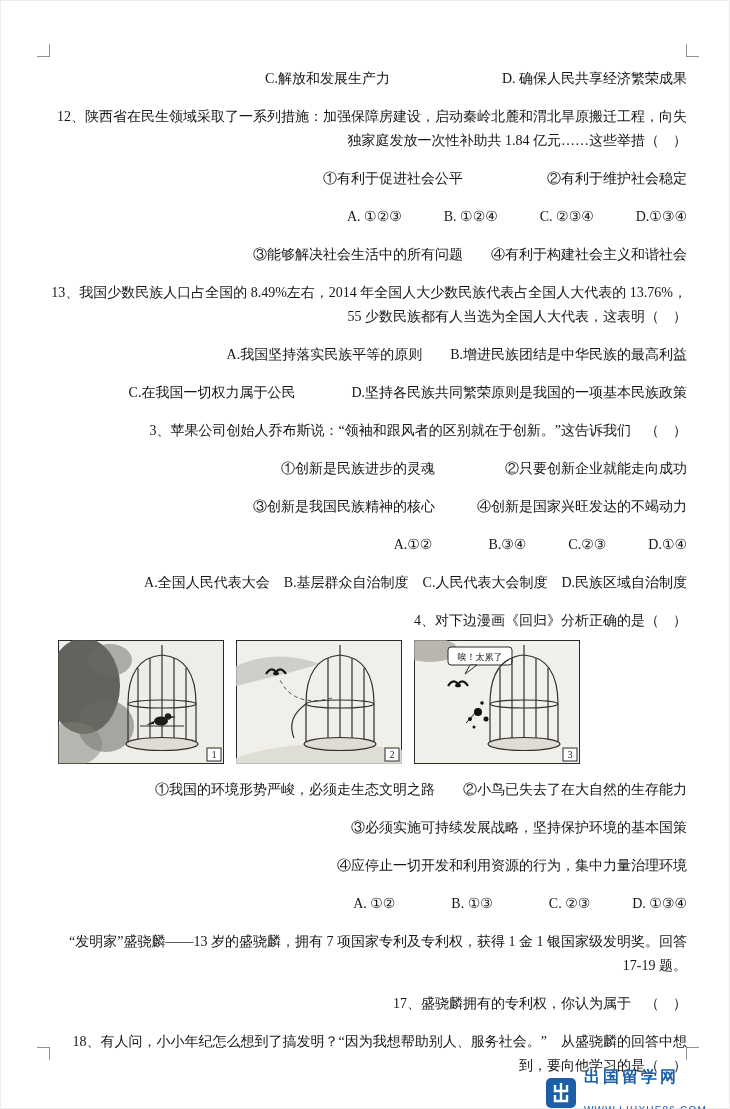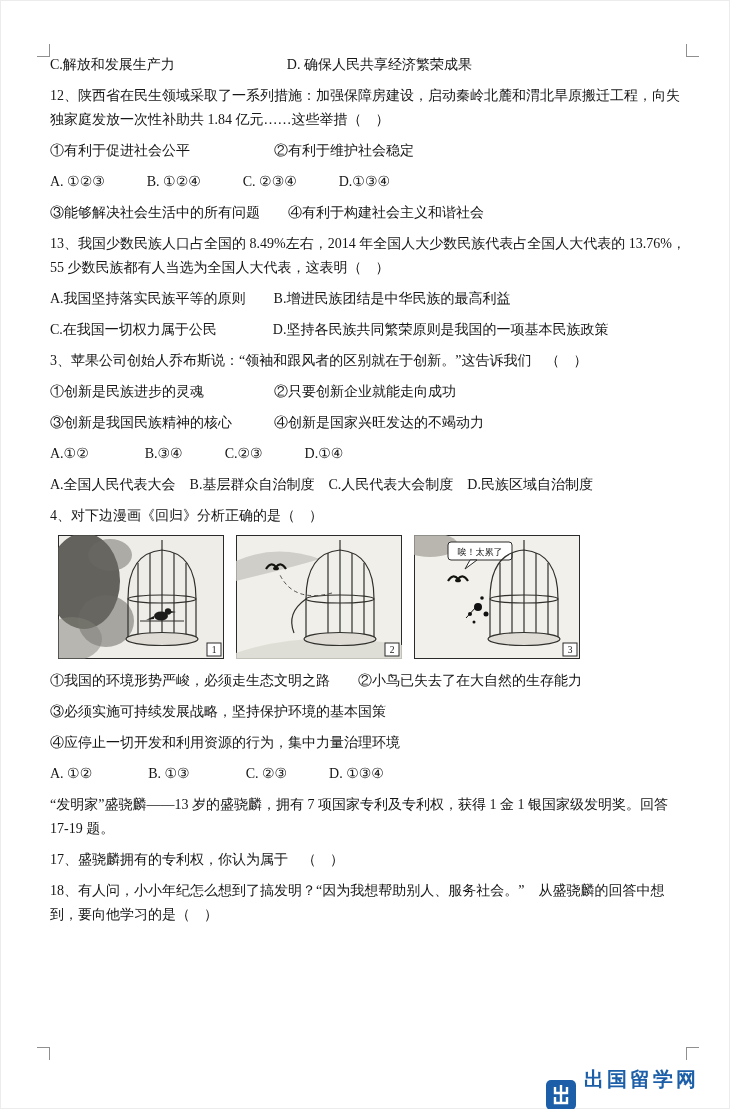--- a/index.html
+++ b/index.html
@@ -13,32 +13,32 @@
   .mark{position:absolute;width:13px;height:13px;box-sizing:border-box;}
   .mark.tl{left:36px;top:43px;border-right:1px solid #8f8f8f;border-bottom:1px solid #8f8f8f;}
   .mark.tr{left:685px;top:43px;border-left:1px solid #8f8f8f;border-bottom:1px solid #8f8f8f;}
   .mark.bl{left:36px;top:1046px;border-right:1px solid #8f8f8f;border-top:1px solid #8f8f8f;}
   .mark.br{left:685px;top:1046px;border-left:1px solid #8f8f8f;border-top:1px solid #8f8f8f;}
 
   .content{
     position:absolute;left:49px;top:52px;width:637px;
     font-size:14px;
   }
-  .content p{margin:0 0 7px;line-height:24px;white-space:pre-wrap;}
+  .content p{margin:14px 0 7px;line-height:24px;white-space:pre-wrap;text-align:right;}
 
   .comic{display:flex;gap:12px;margin:4px 0 10px 8px;}
   .comic svg{display:block;background:#fff;}
   svg text{font-family:"Liberation Serif","DejaVu Serif",serif;}
 
   .watermark{
     position:absolute;top:1068px;right:22px;
     display:flex;align-items:center;gap:8px;
   }
   .wm-text{display:flex;flex-direction:column;line-height:1.05;}
-  .wm-name{font-size:20px;font-weight:bold;color:#1c5fa8;letter-spacing:3px;font-family:"Liberation Sans",sans-serif;}
+  .wm-name{font-size:16px;font-weight:bold;color:#1c5fa8;letter-spacing:3px;font-family:"Liberation Sans",sans-serif;}
   .wm-url{font-size:10px;color:#1c5fa8;letter-spacing:1.2px;font-family:"Liberation Sans",sans-serif;margin-top:20px;}
 </style>
 </head>
 <body>
 
 <div class="page">
 
   <div class="mark tl"></div>
   <div class="mark tr"></div>
   <div class="mark bl"></div>

